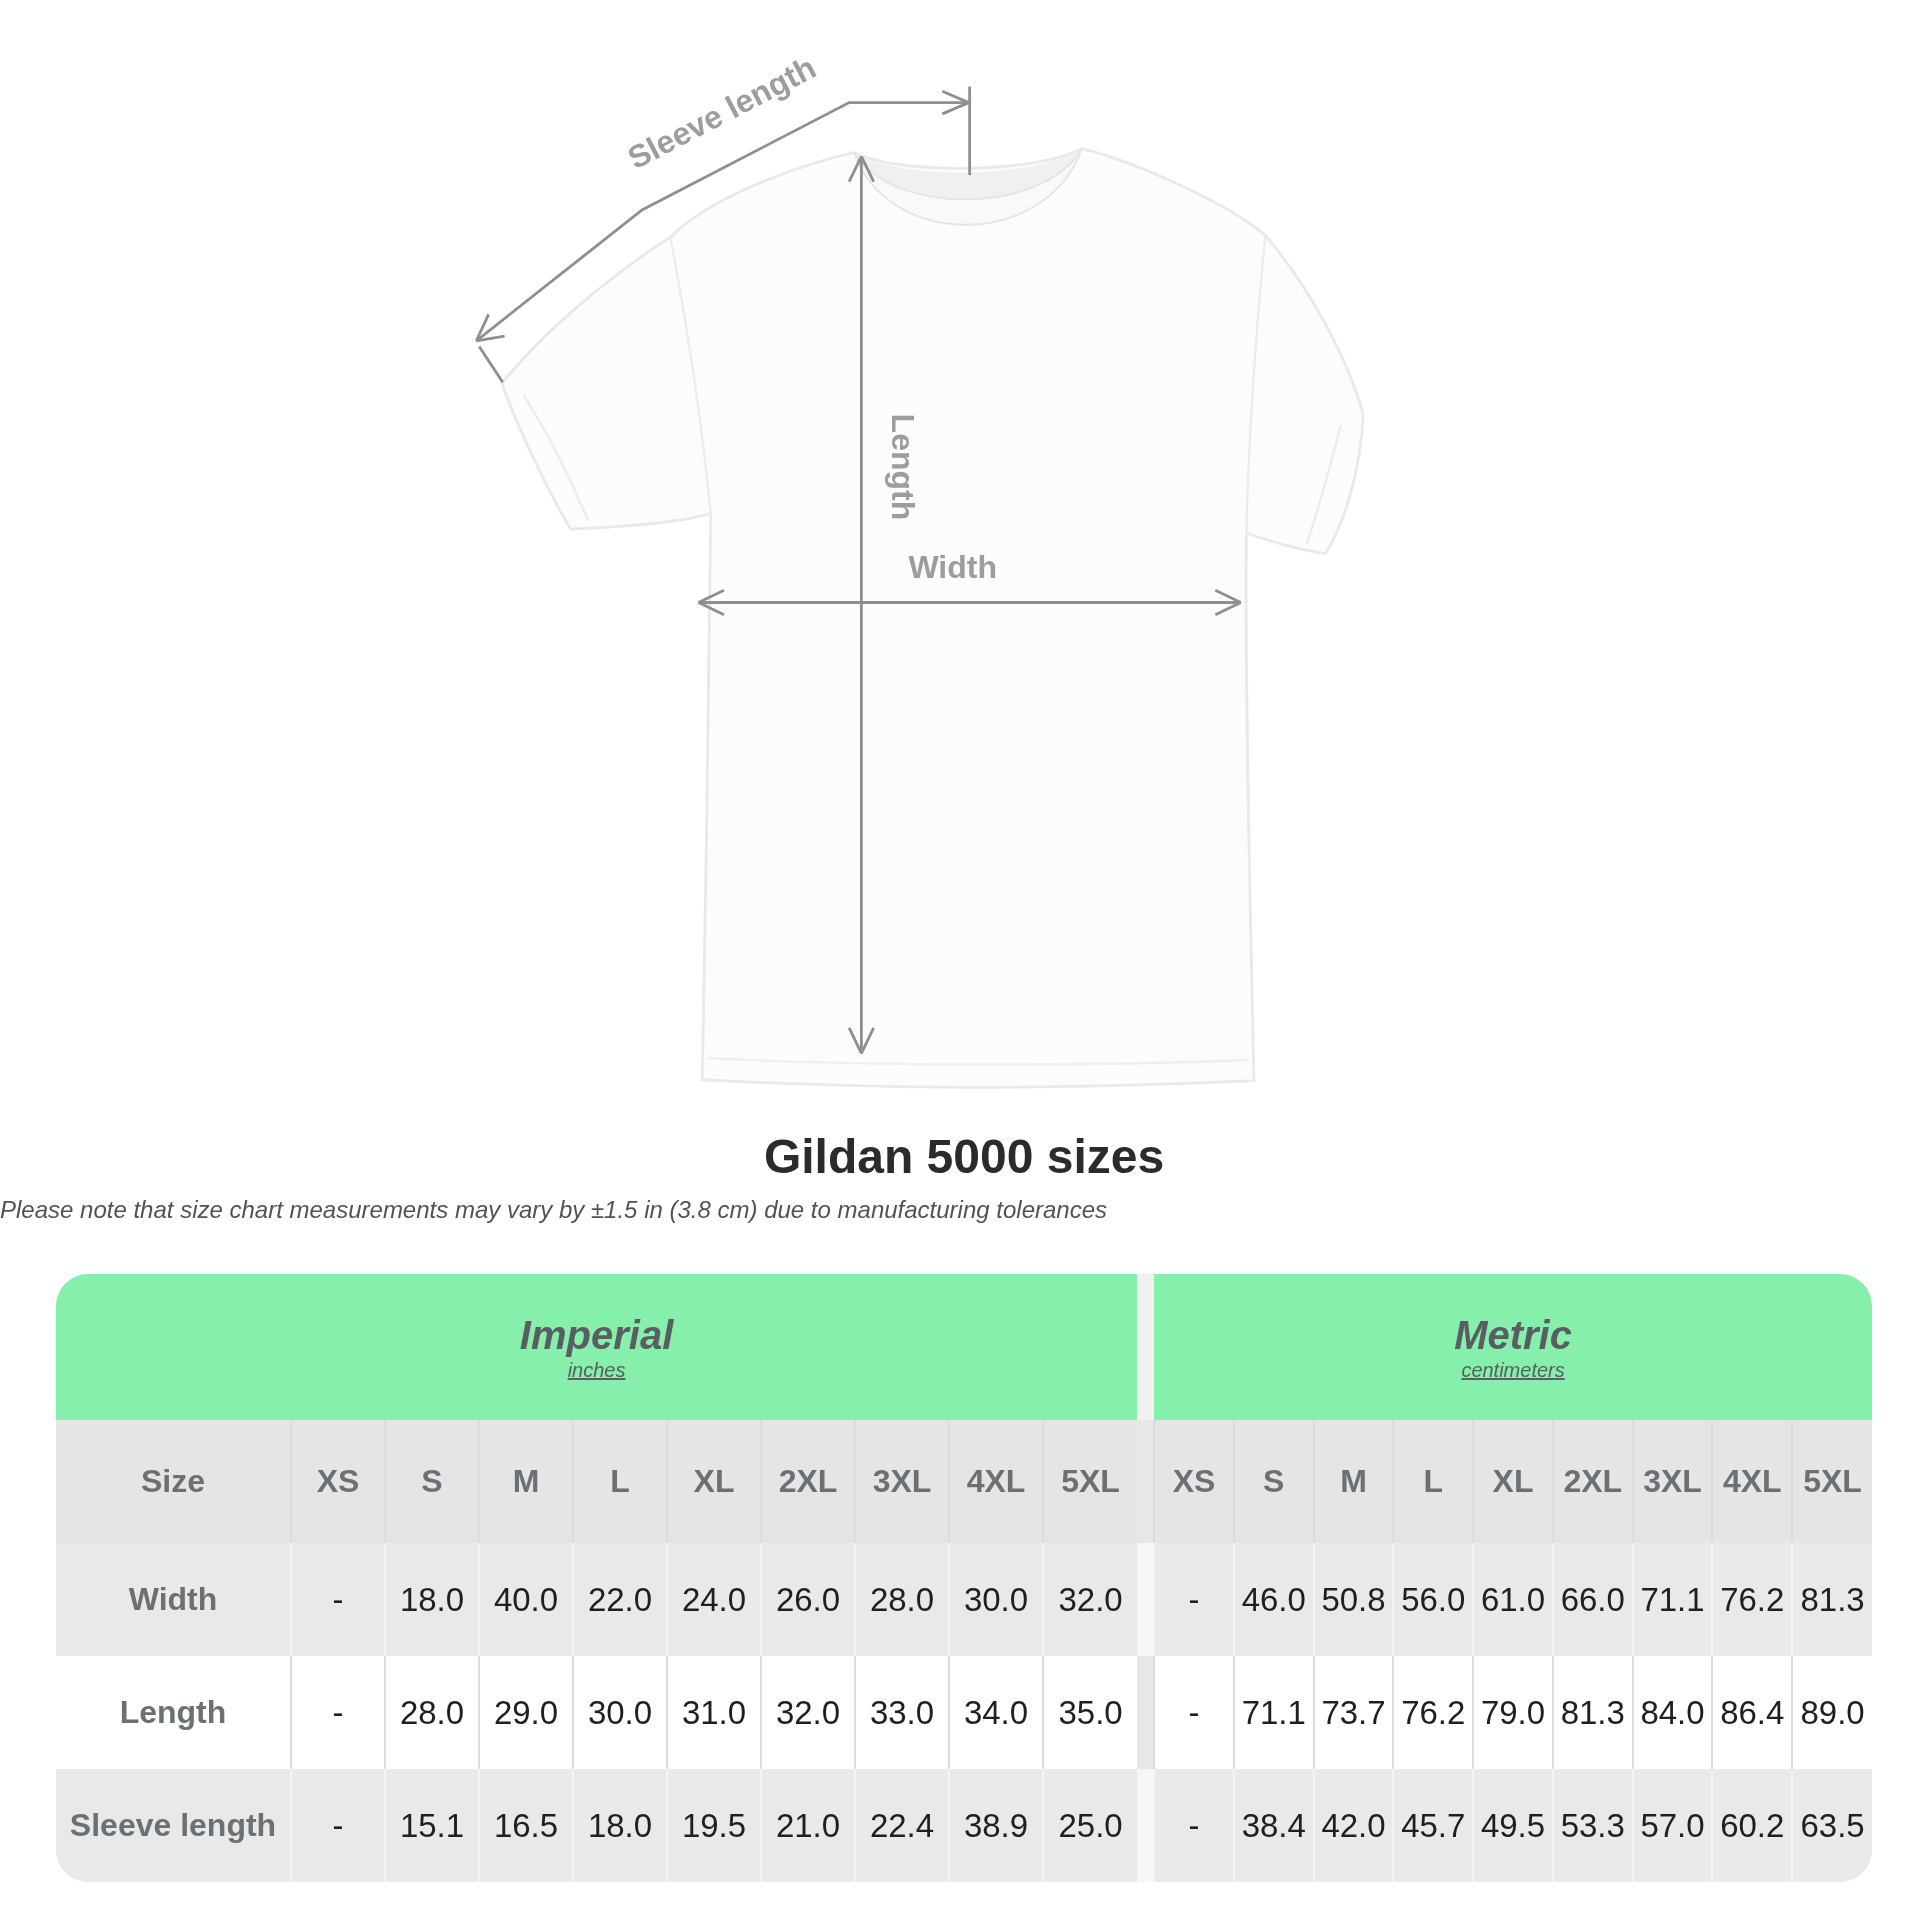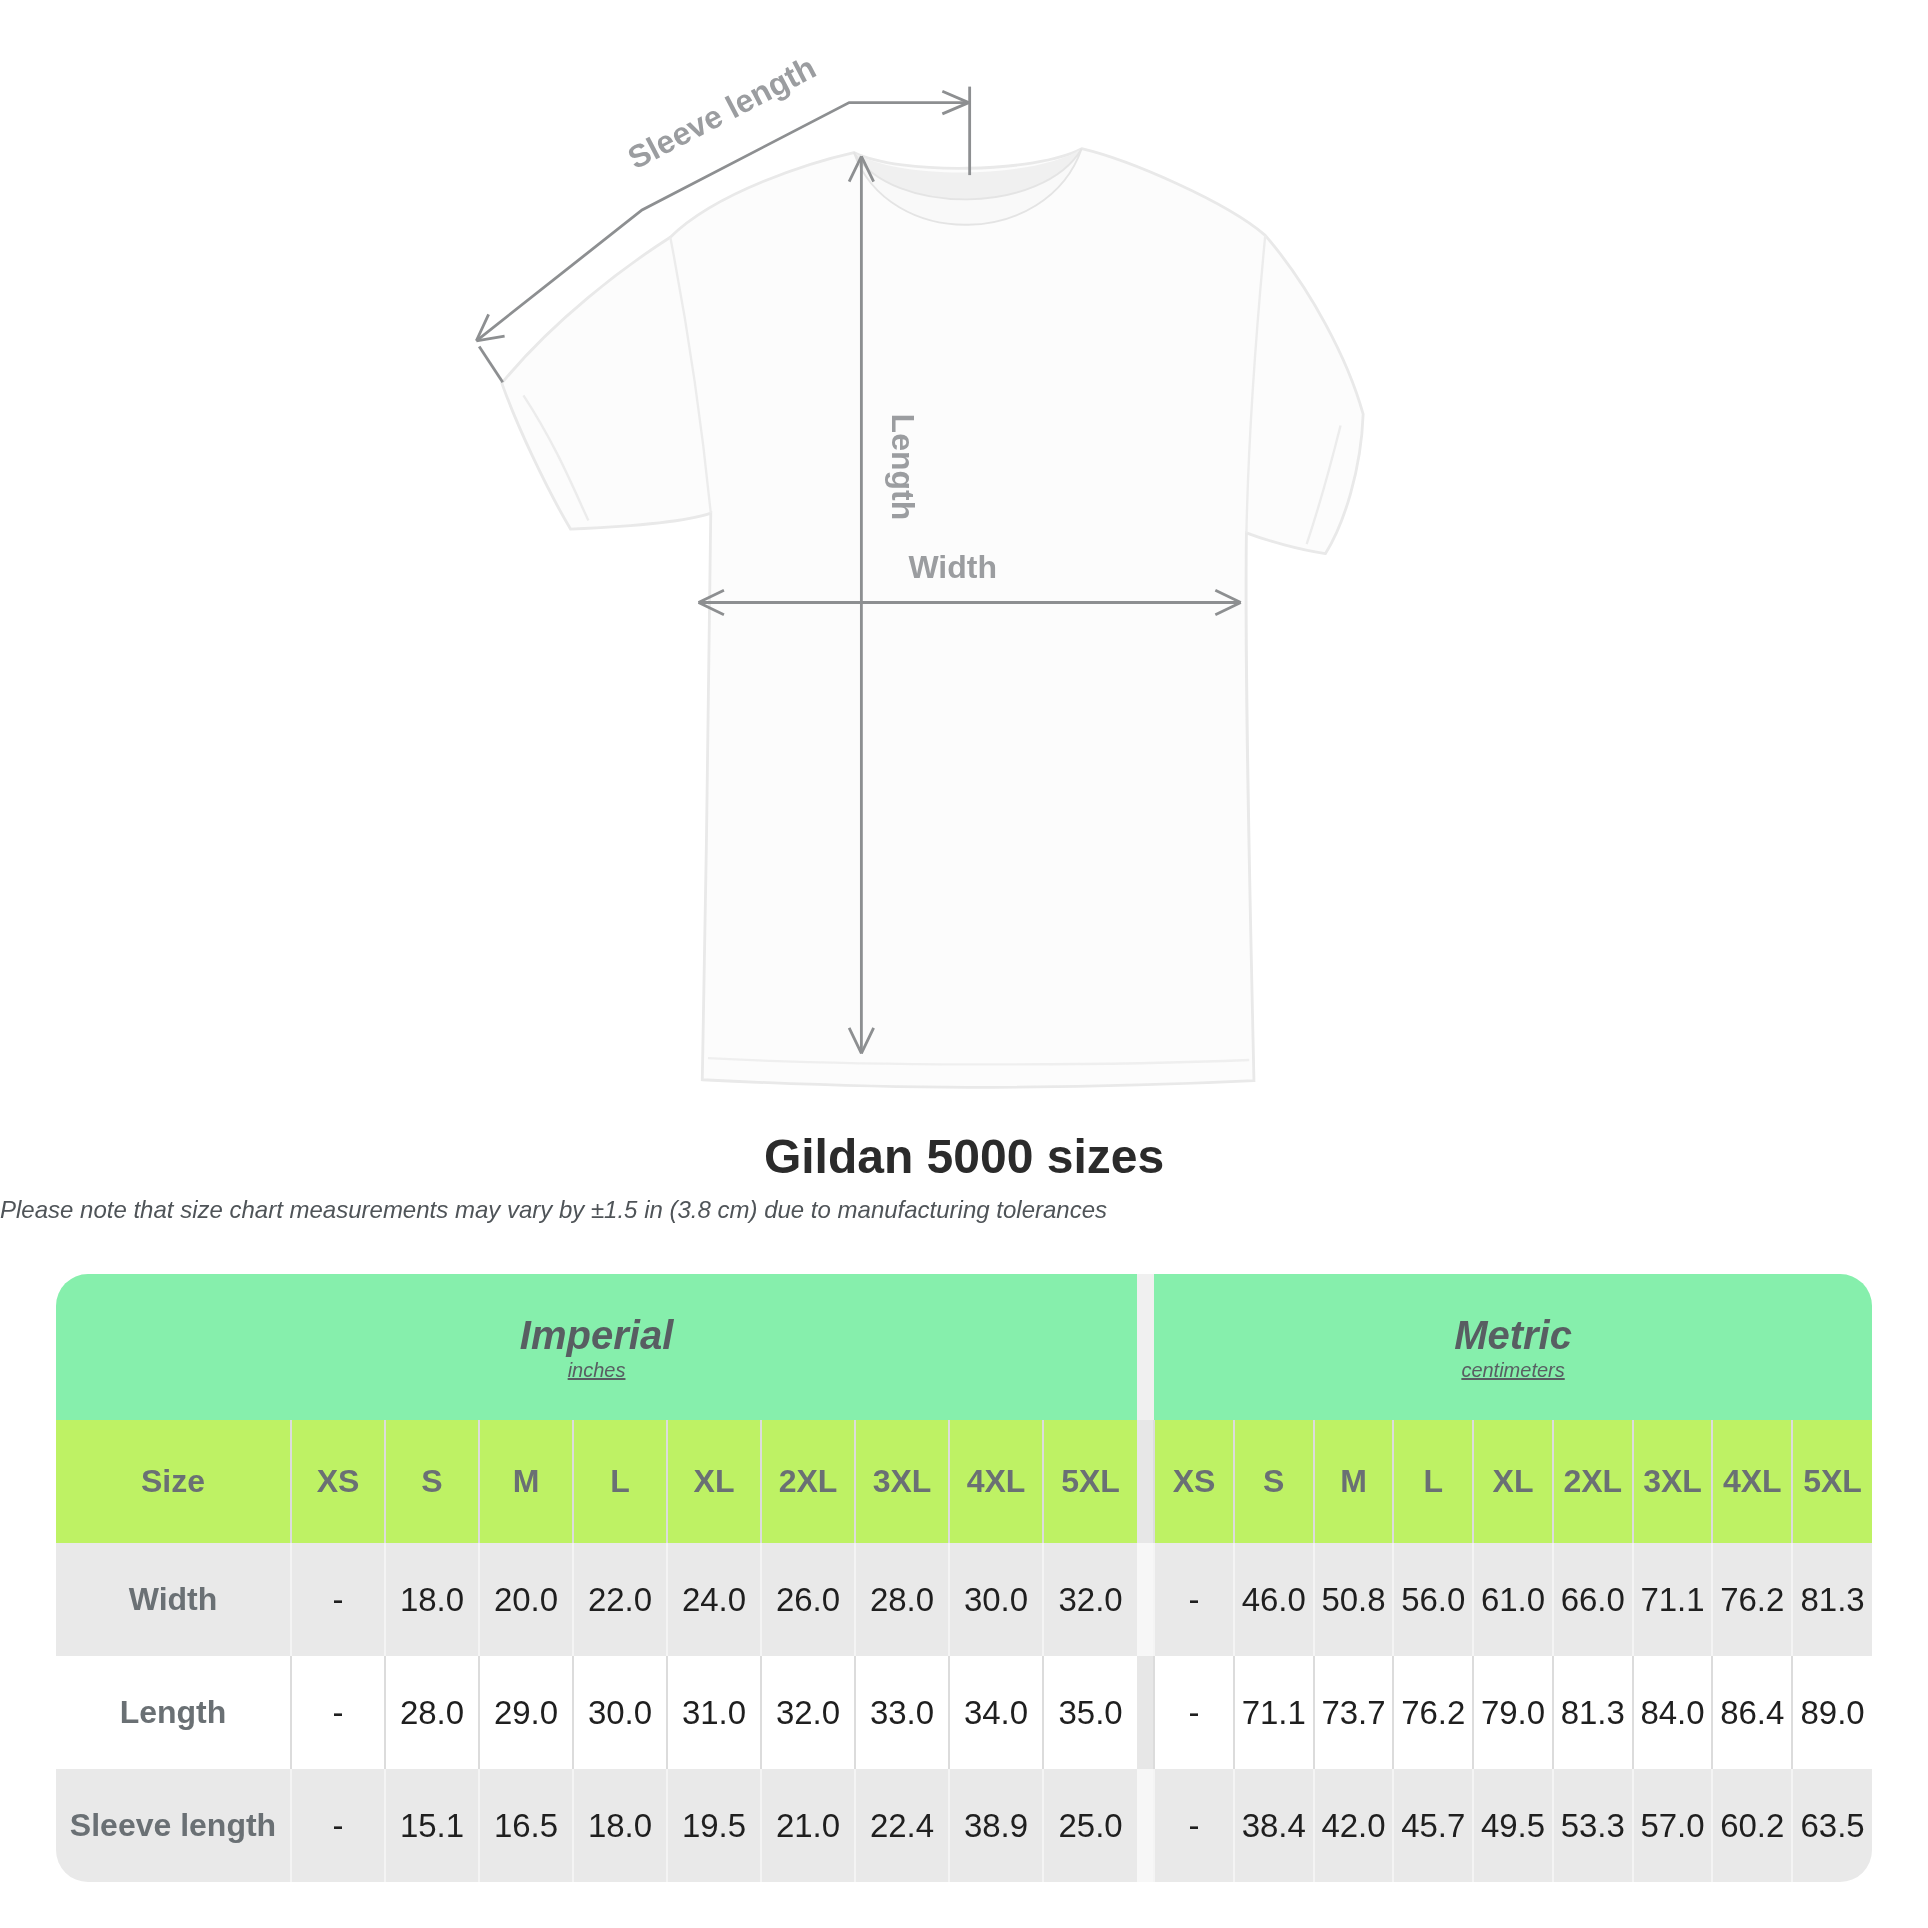--- a/index.html
+++ b/index.html
@@ -31,21 +31,21 @@
     text-align:center;vertical-align:middle;padding:0;
   }
   
   tr.unit-row{height:146px;}
   tr.unit-row td{background:#86efac;}
   tr.unit-row td.gap-cell{background:#f0f0f0;}
   .unit-name{font-size:40px;font-weight:bold;font-style:italic;color:#585e62;line-height:1;}
   .unit-sub{font-size:20px;font-style:italic;color:#585e62;line-height:1;margin-top:5px;text-decoration:underline;}
 
   
-  tr.size-row{height:123px;background:#bef264;}
+  tr.size-row{height:123px;background:#e5e5e5;}
   tr.size-row td{border-left:2.8px solid #dcdcdc;}
   tr.size-row td:first-child{border-left:none;}
   tr.size-row td.gap-cell{border-left:none;background:#e7e7e7;}
   .head-label{font-size:32px;font-weight:bold;color:#6a7074;}
 
   
   tr.data-row{height:113px;}
   tr.data-row td{font-size:33px;color:#1f1f1f;}
   tr.data-row .row-label{font-size:32px;font-weight:bold;color:#6a7074;}
   tr.gray{background:#e9e9e9;}
@@ -180,21 +180,21 @@
         <td class="head-label">2XL</td>
         <td class="head-label">3XL</td>
         <td class="head-label">4XL</td>
         <td class="head-label">5XL</td>
       </tr>
 
       <tr class="data-row gray">
         <td class="row-label">Width</td>
         <td>-</td>
         <td>18.0</td>
-        <td>20.0</td>
+        <td>40.0</td>
         <td>22.0</td>
         <td>24.0</td>
         <td>26.0</td>
         <td>28.0</td>
         <td>30.0</td>
         <td>32.0</td>
         <td class="gap-cell"></td>
         <td>-</td>
         <td>46.0</td>
         <td>50.8</td>

